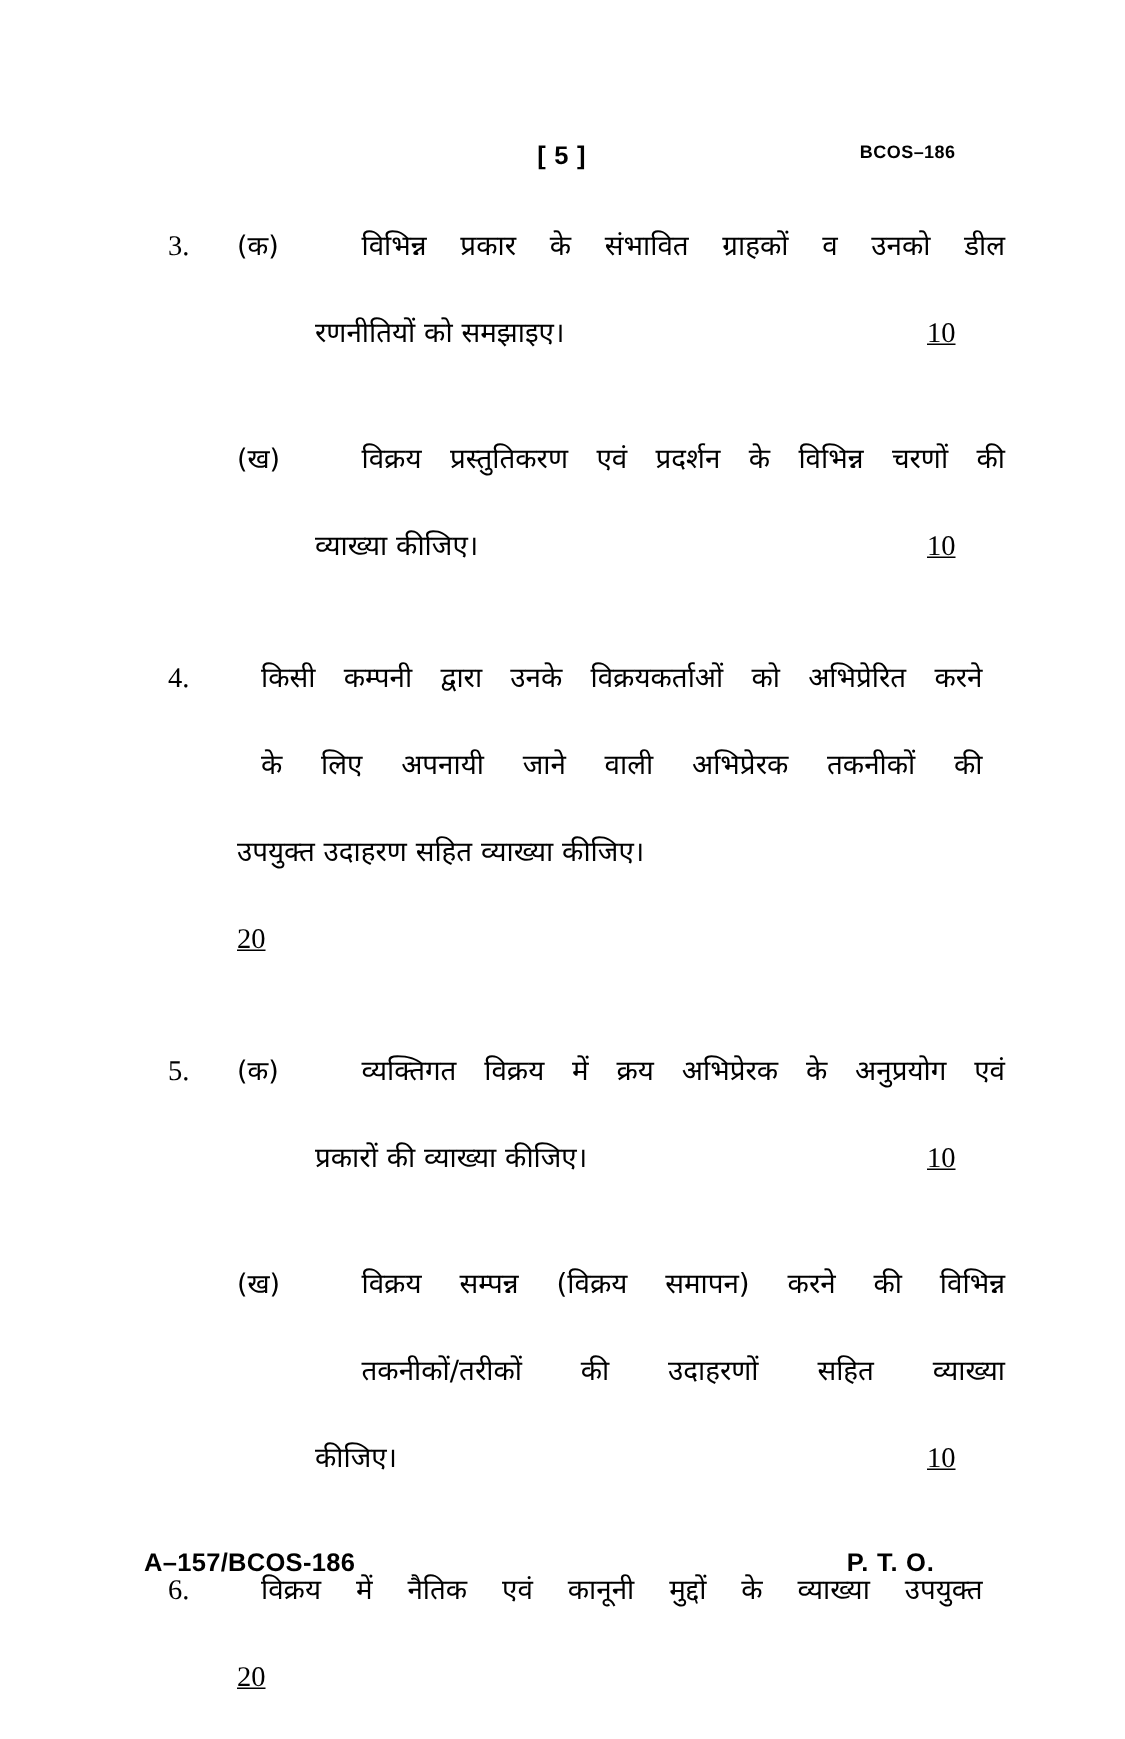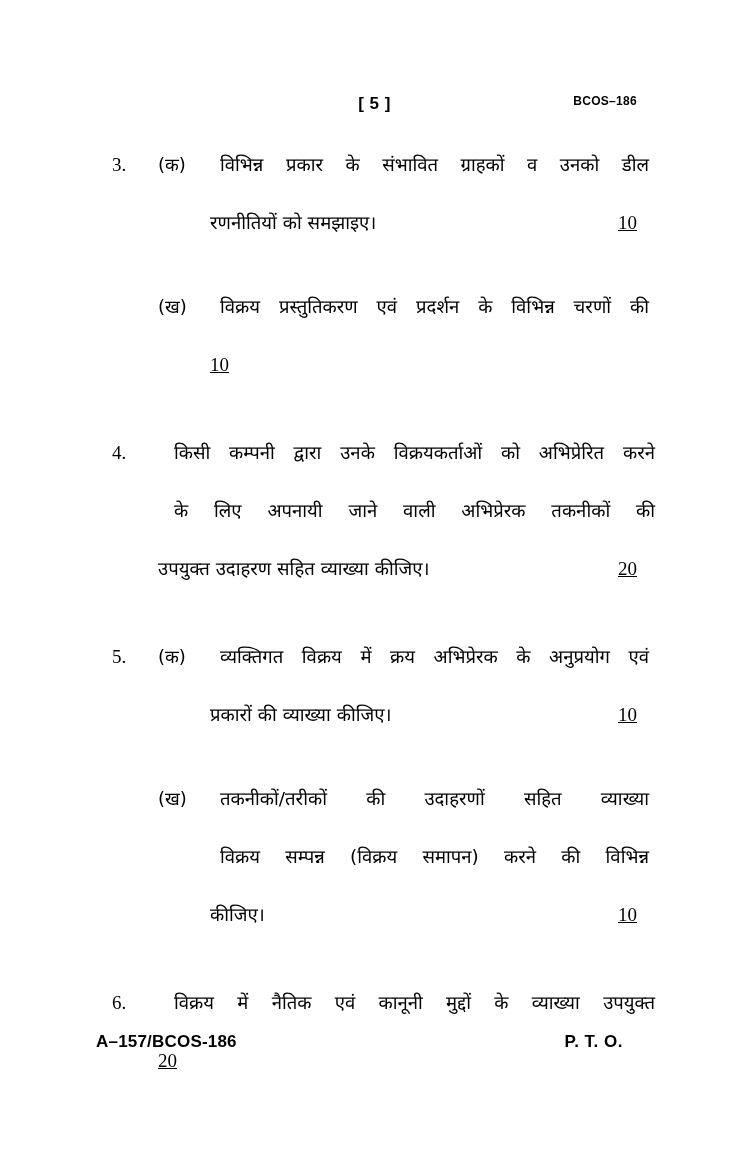--- a/index.html
+++ b/index.html
@@ -103,34 +103,34 @@
   }
 
   .q-text {
     font-family: "DejaVu Sans", "Liberation Sans", sans-serif;
     font-size: 18.5px;
     line-height: 58px;
     text-align: justify;
     text-justify: inter-word;
     word-spacing: 0.5px;
   }
-  .q-text.has-label { margin-left: 62px; width: 429px; }
+  .q-text.has-label { margin-left: 83px; width: 429px; }
   .q-text.no-label  { margin-left: 16px;  width: 481px; }
 
   
   .q-lastline {
     display: flex;
     justify-content: space-between;
     align-items: flex-start;
     font-family: "DejaVu Sans", "Liberation Sans", sans-serif;
     font-size: 18.5px;
     line-height: 58px;
   }
   .q-lastline.has-label { margin-left: 52px; width: 429px; }
-  .q-lastline.no-label  { margin-left: 0px;  width: 481px; }
+  .q-lastline.no-label  { margin-left: 0px;  width: 481px; flex-direction: column; }
 
   .q-lastline .tail { text-align: left; }
   .q-lastline .marks {
     font-family: "Liberation Serif", "DejaVu Serif", serif;
     font-size: 19px;
     padding-right: 2px;
     text-decoration: underline;
   }
 
   
@@ -193,20 +193,21 @@
             </div>
           </div>
         </div>
         <div class="q-row q-gap-md">
           <div class="q-body">
             <div class="q-label">(ख)</div>
             <div class="q-text has-label">
               <span class="jline">विक्रय प्रस्तुतिकरण एवं प्रदर्शन के विभिन्न चरणों की</span>
             </div>
             <div class="q-lastline has-label">
+              <span class="tail">व्याख्या कीजिए।</span>
               <span class="marks">10</span>
             </div>
           </div>
         </div>
       </div>
       <div class="question-block q-gap-lg">
         <div class="q-row">
           <div class="q-number">4.</div>
           <div class="q-body">
             <div class="q-text no-label">
@@ -231,22 +232,22 @@
             <div class="q-lastline has-label">
               <span class="tail">प्रकारों की व्याख्या कीजिए।</span>
               <span class="marks">10</span>
             </div>
           </div>
         </div>
         <div class="q-row q-gap-md">
           <div class="q-body">
             <div class="q-label">(ख)</div>
             <div class="q-text has-label">
+              <span class="jline">विक्रय सम्पन्न (विक्रय समापन) करने की विभिन्न</span>
               <span class="jline">तकनीकों/तरीकों की उदाहरणों सहित व्याख्या</span>
-              <span class="jline">विक्रय सम्पन्न (विक्रय समापन) करने की विभिन्न</span>
             </div>
             <div class="q-lastline has-label">
               <span class="tail">कीजिए।</span>
               <span class="marks">10</span>
             </div>
           </div>
         </div>
       </div>
       <div class="question-block q-gap-lg">
         <div class="q-row">

